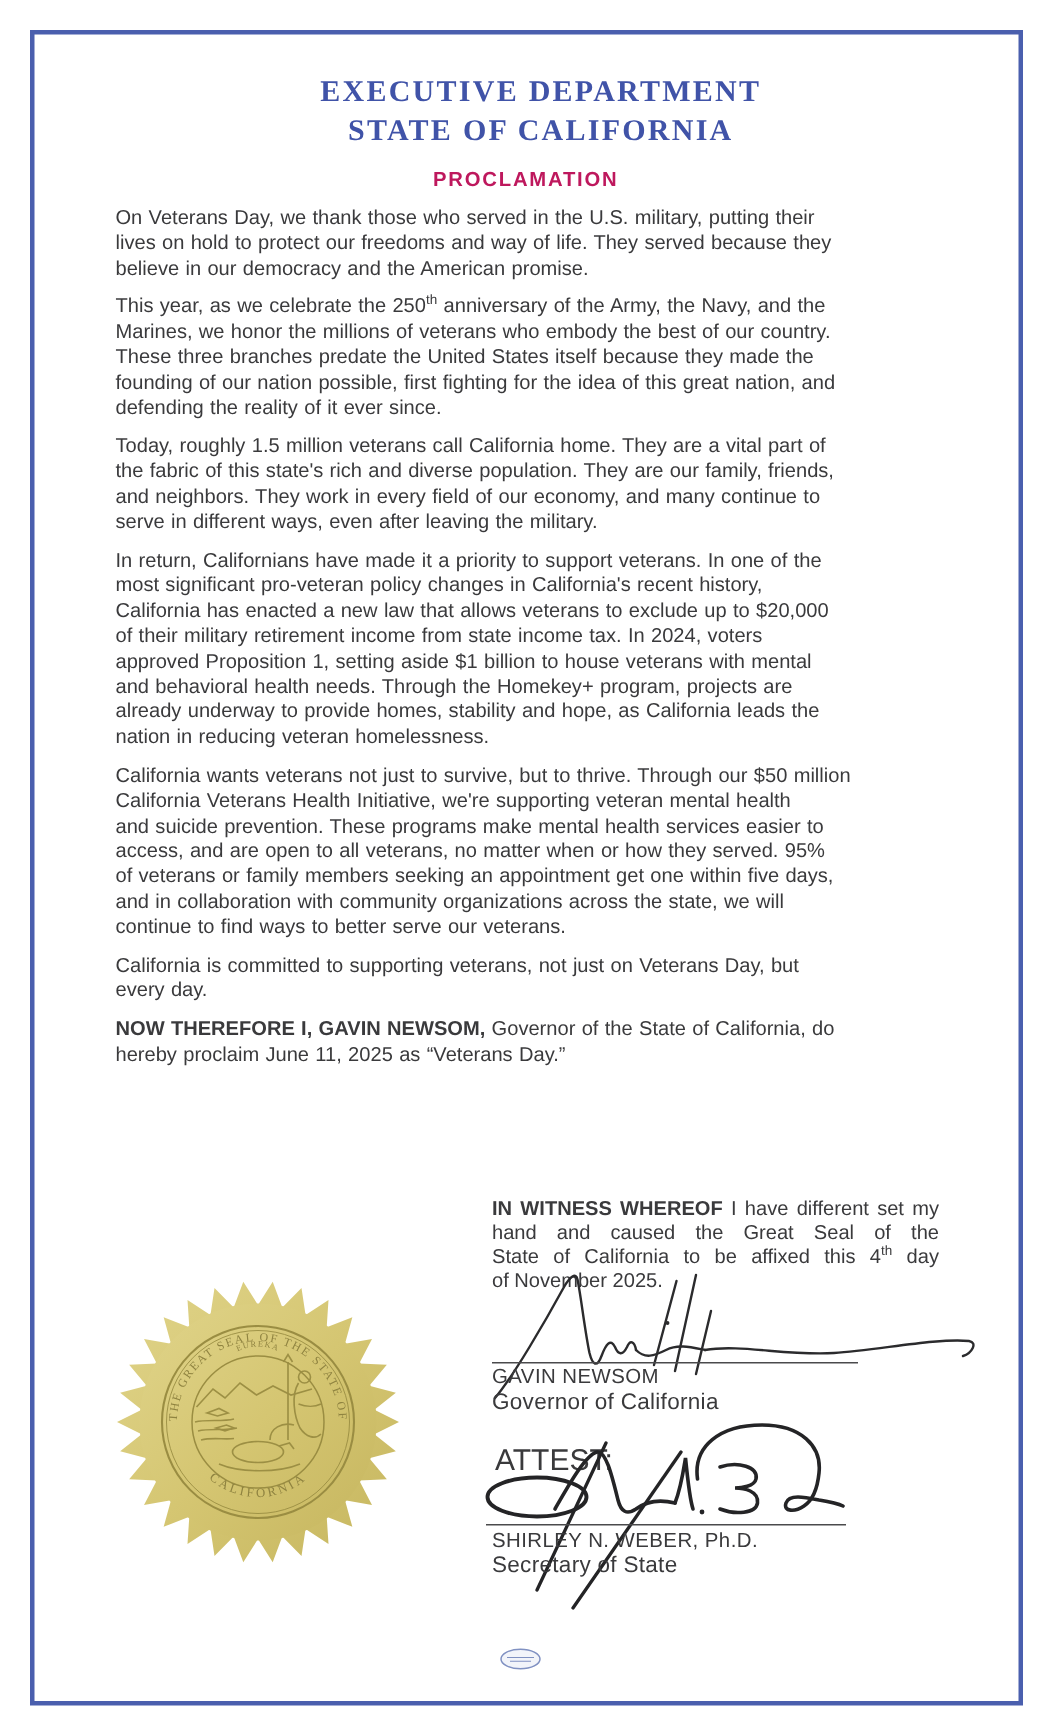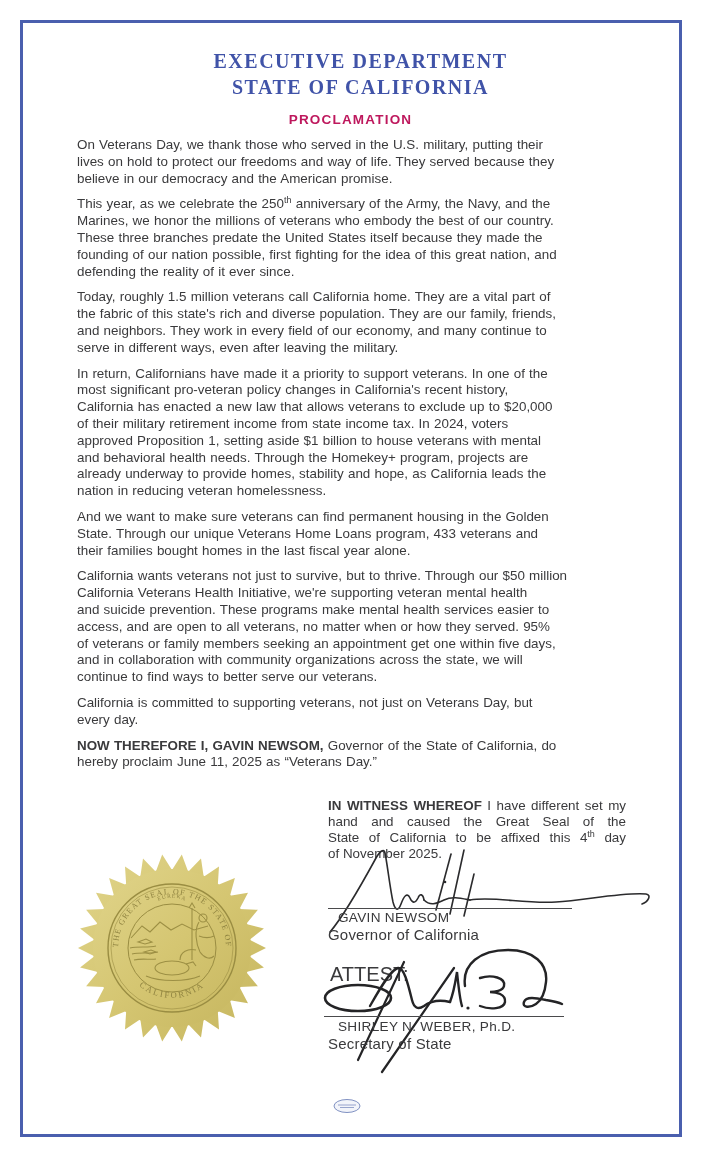--- a/index.html
+++ b/index.html
@@ -29,21 +29,21 @@
   .lead{font-weight:bold;}
   sup{font-size:9px;line-height:0;vertical-align:super;}
 
   .right-col{position:absolute;left:328px;top:798px;width:298px;}
   .witness{font-size:13.4px;line-height:16px;}
   .jline{text-align:justify;text-align-last:justify;white-space:normal;}
   .lastline{text-align:left;}
 
   .sig-svg{position:absolute;overflow:visible;}
   .sig-rule{position:absolute;border-top:1.4px solid #4a4a4c;}
-  .sig-name{position:absolute;font-size:13.6px;letter-spacing:0.3px;white-space:nowrap;margin-left:10px;}
+  .sig-name{position:absolute;font-size:13.6px;letter-spacing:0.3px;white-space:nowrap;}
   .sig-title{position:absolute;font-size:15px;letter-spacing:0.2px;white-space:nowrap;}
   .attest-label{position:absolute;font-weight:normal;font-size:20px;}
 
   .seal{position:absolute;left:76px;top:852px;width:192px;height:192px;}
   .bug{position:absolute;left:332px;top:1097px;width:30px;height:18px;}
 </style>
 </head>
 <body>
 
 <div class="page">
@@ -71,23 +71,20 @@
 and neighbors. They work in every field of our economy, and many continue to
 serve in different ways, even after leaving the military.</p>
     <p>In return, Californians have made it a priority to support veterans. In one of the
 most significant pro-veteran policy changes in California's recent history,
 California has enacted a new law that allows veterans to exclude up to $20,000
 of their military retirement income from state income tax. In 2024, voters
 approved Proposition 1, setting aside $1 billion to house veterans with mental
 and behavioral health needs. Through the Homekey+ program, projects are
 already underway to provide homes, stability and hope, as California leads the
 nation in reducing veteran homelessness.</p>
-    <p>And we want to make sure veterans can find permanent housing in the Golden
-State. Through our unique Veterans Home Loans program, 433 veterans and
-their families bought homes in the last fiscal year alone.</p>
     <p>California wants veterans not just to survive, but to thrive. Through our $50 million
 California Veterans Health Initiative, we're supporting veteran mental health
 and suicide prevention. These programs make mental health services easier to
 access, and are open to all veterans, no matter when or how they served. 95%
 of veterans or family members seeking an appointment get one within five days,
 and in collaboration with community organizations across the state, we will
 continue to find ways to better serve our veterans.</p>
     <p>California is committed to supporting veterans, not just on Veterans Day, but
 every day.</p>
     <p><span class="lead">NOW THEREFORE I, GAVIN NEWSOM,</span><span> Governor of the State of California, do

